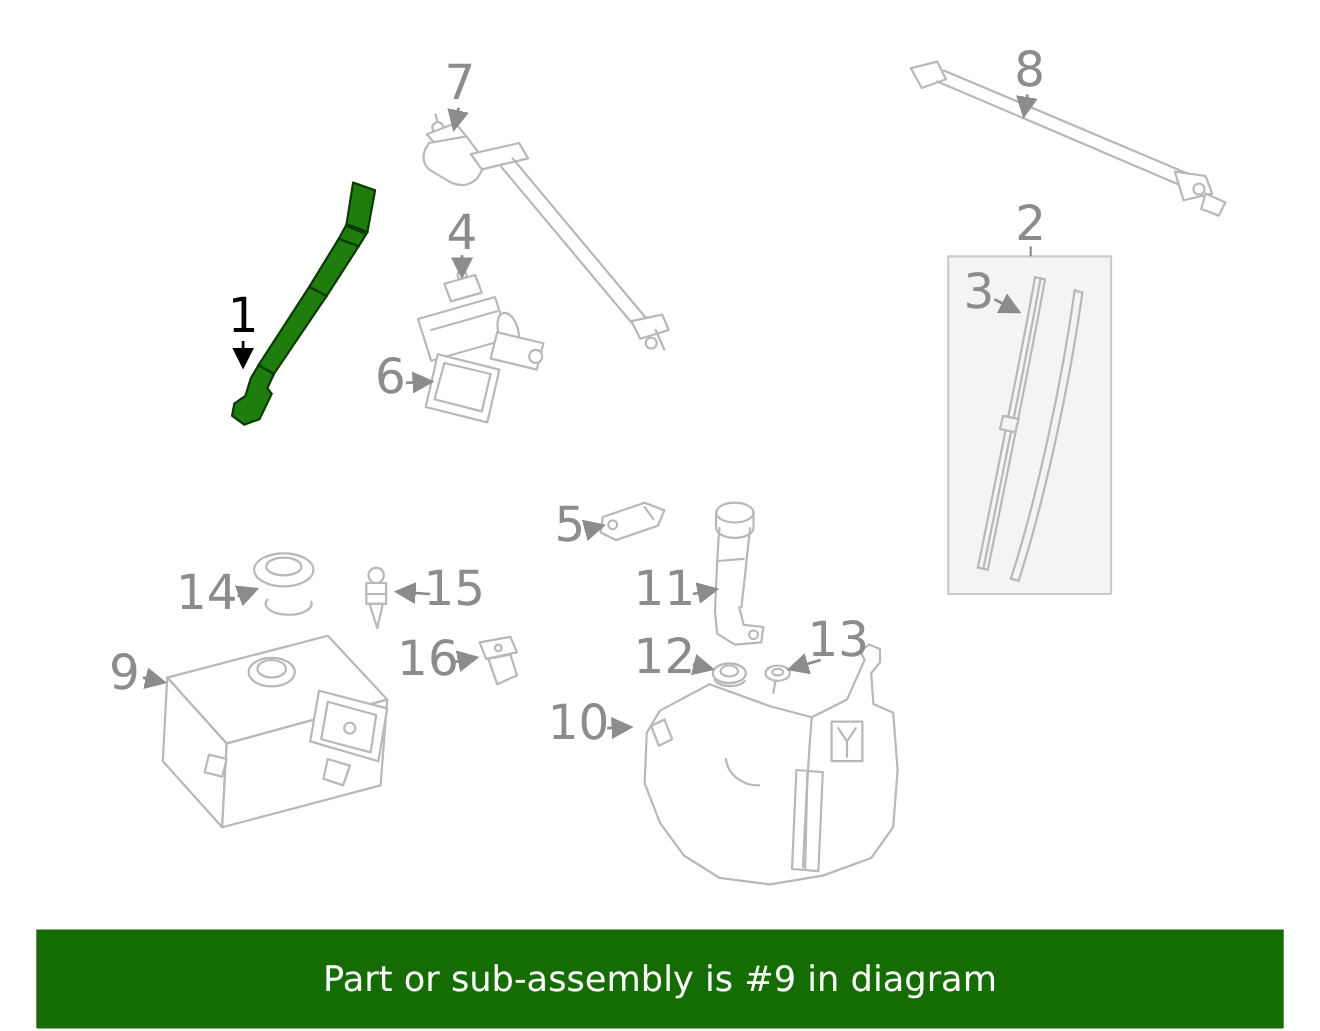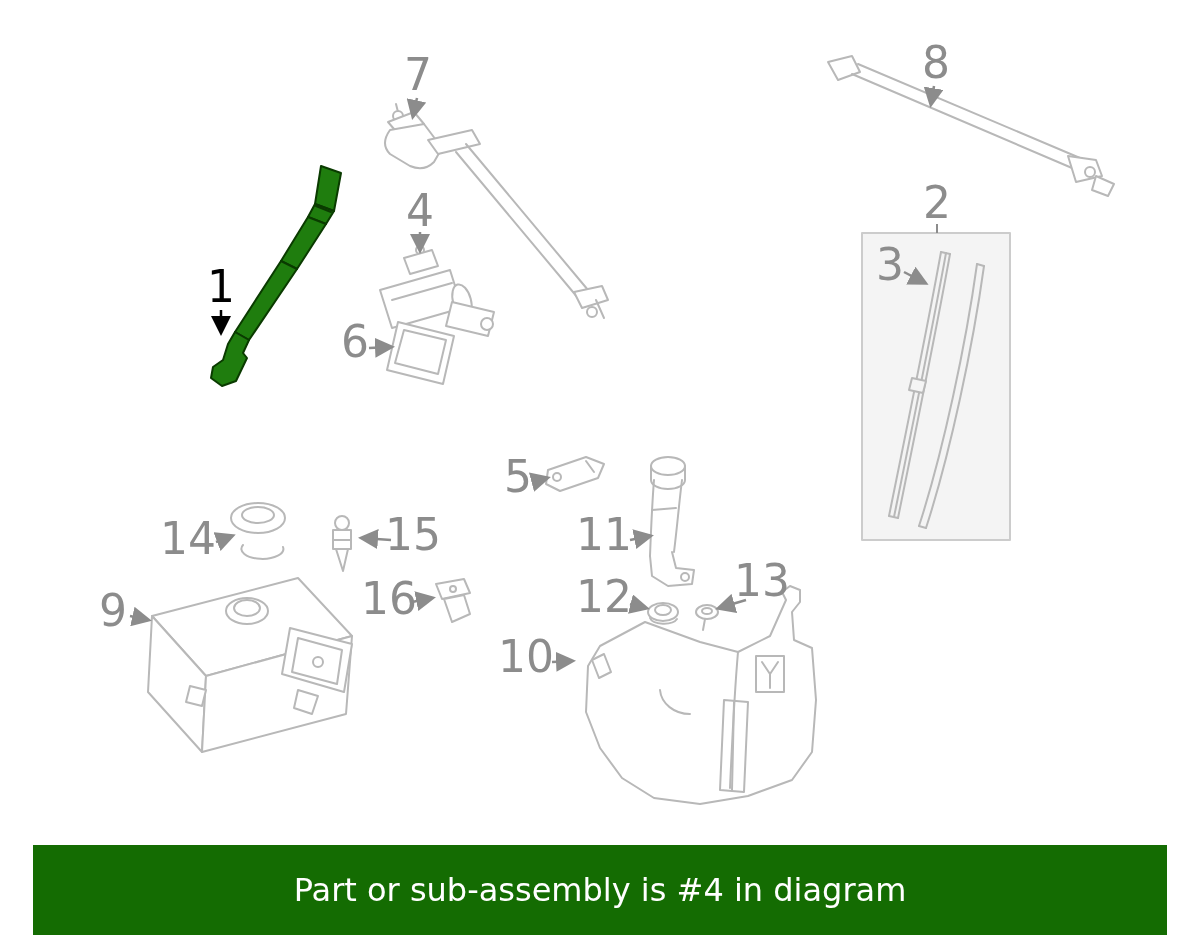--- a/index.html
+++ b/index.html
@@ -243,16 +243,16 @@
     </g>
 
     <g>
       <text x="389" y="614">16</text>
       <line x1="412" y1="602" x2="432" y2="598" stroke="#8c8c8c" stroke-width="2.5" marker-end="url(#ah-gray)"></line>
     </g>
   </g>
 </svg>
 
 <div class="banner">
-  <div class="banner-line">Part or sub-assembly is #4 in diagram</div>
+  <div class="banner-line">Part or sub-assembly is #9 in diagram</div>
 </div>
 
 </div>
 
 </body></html>

